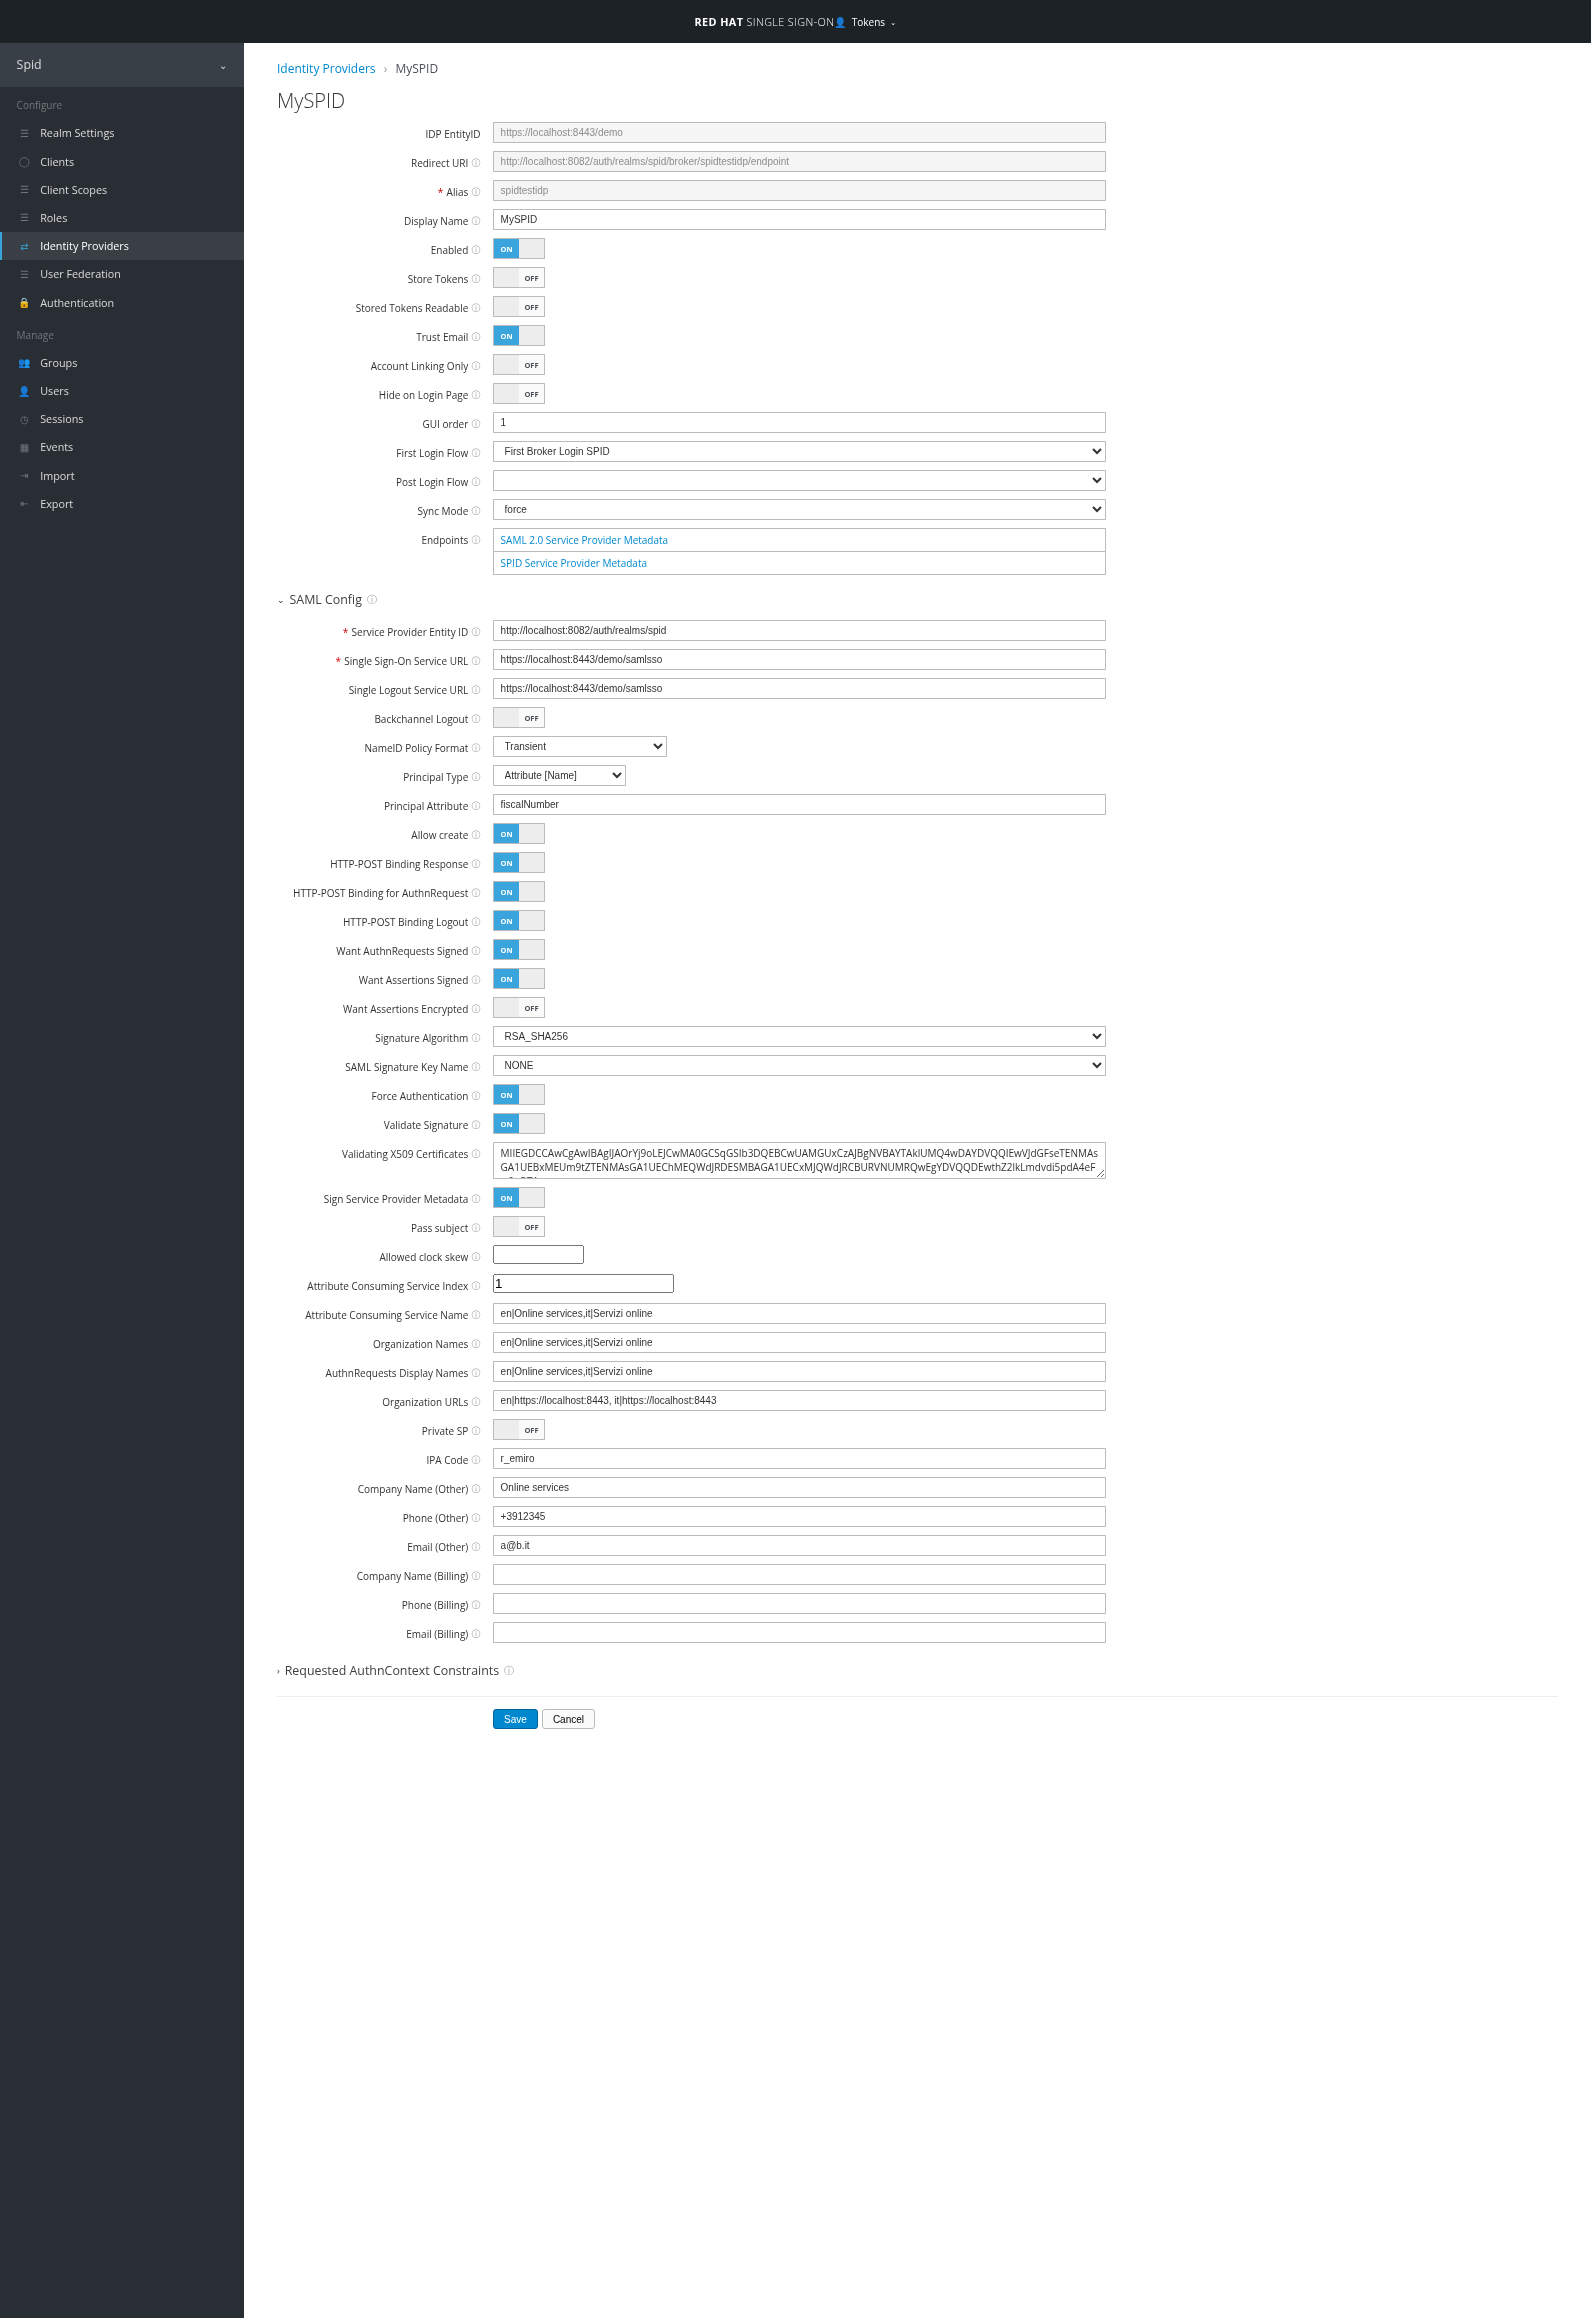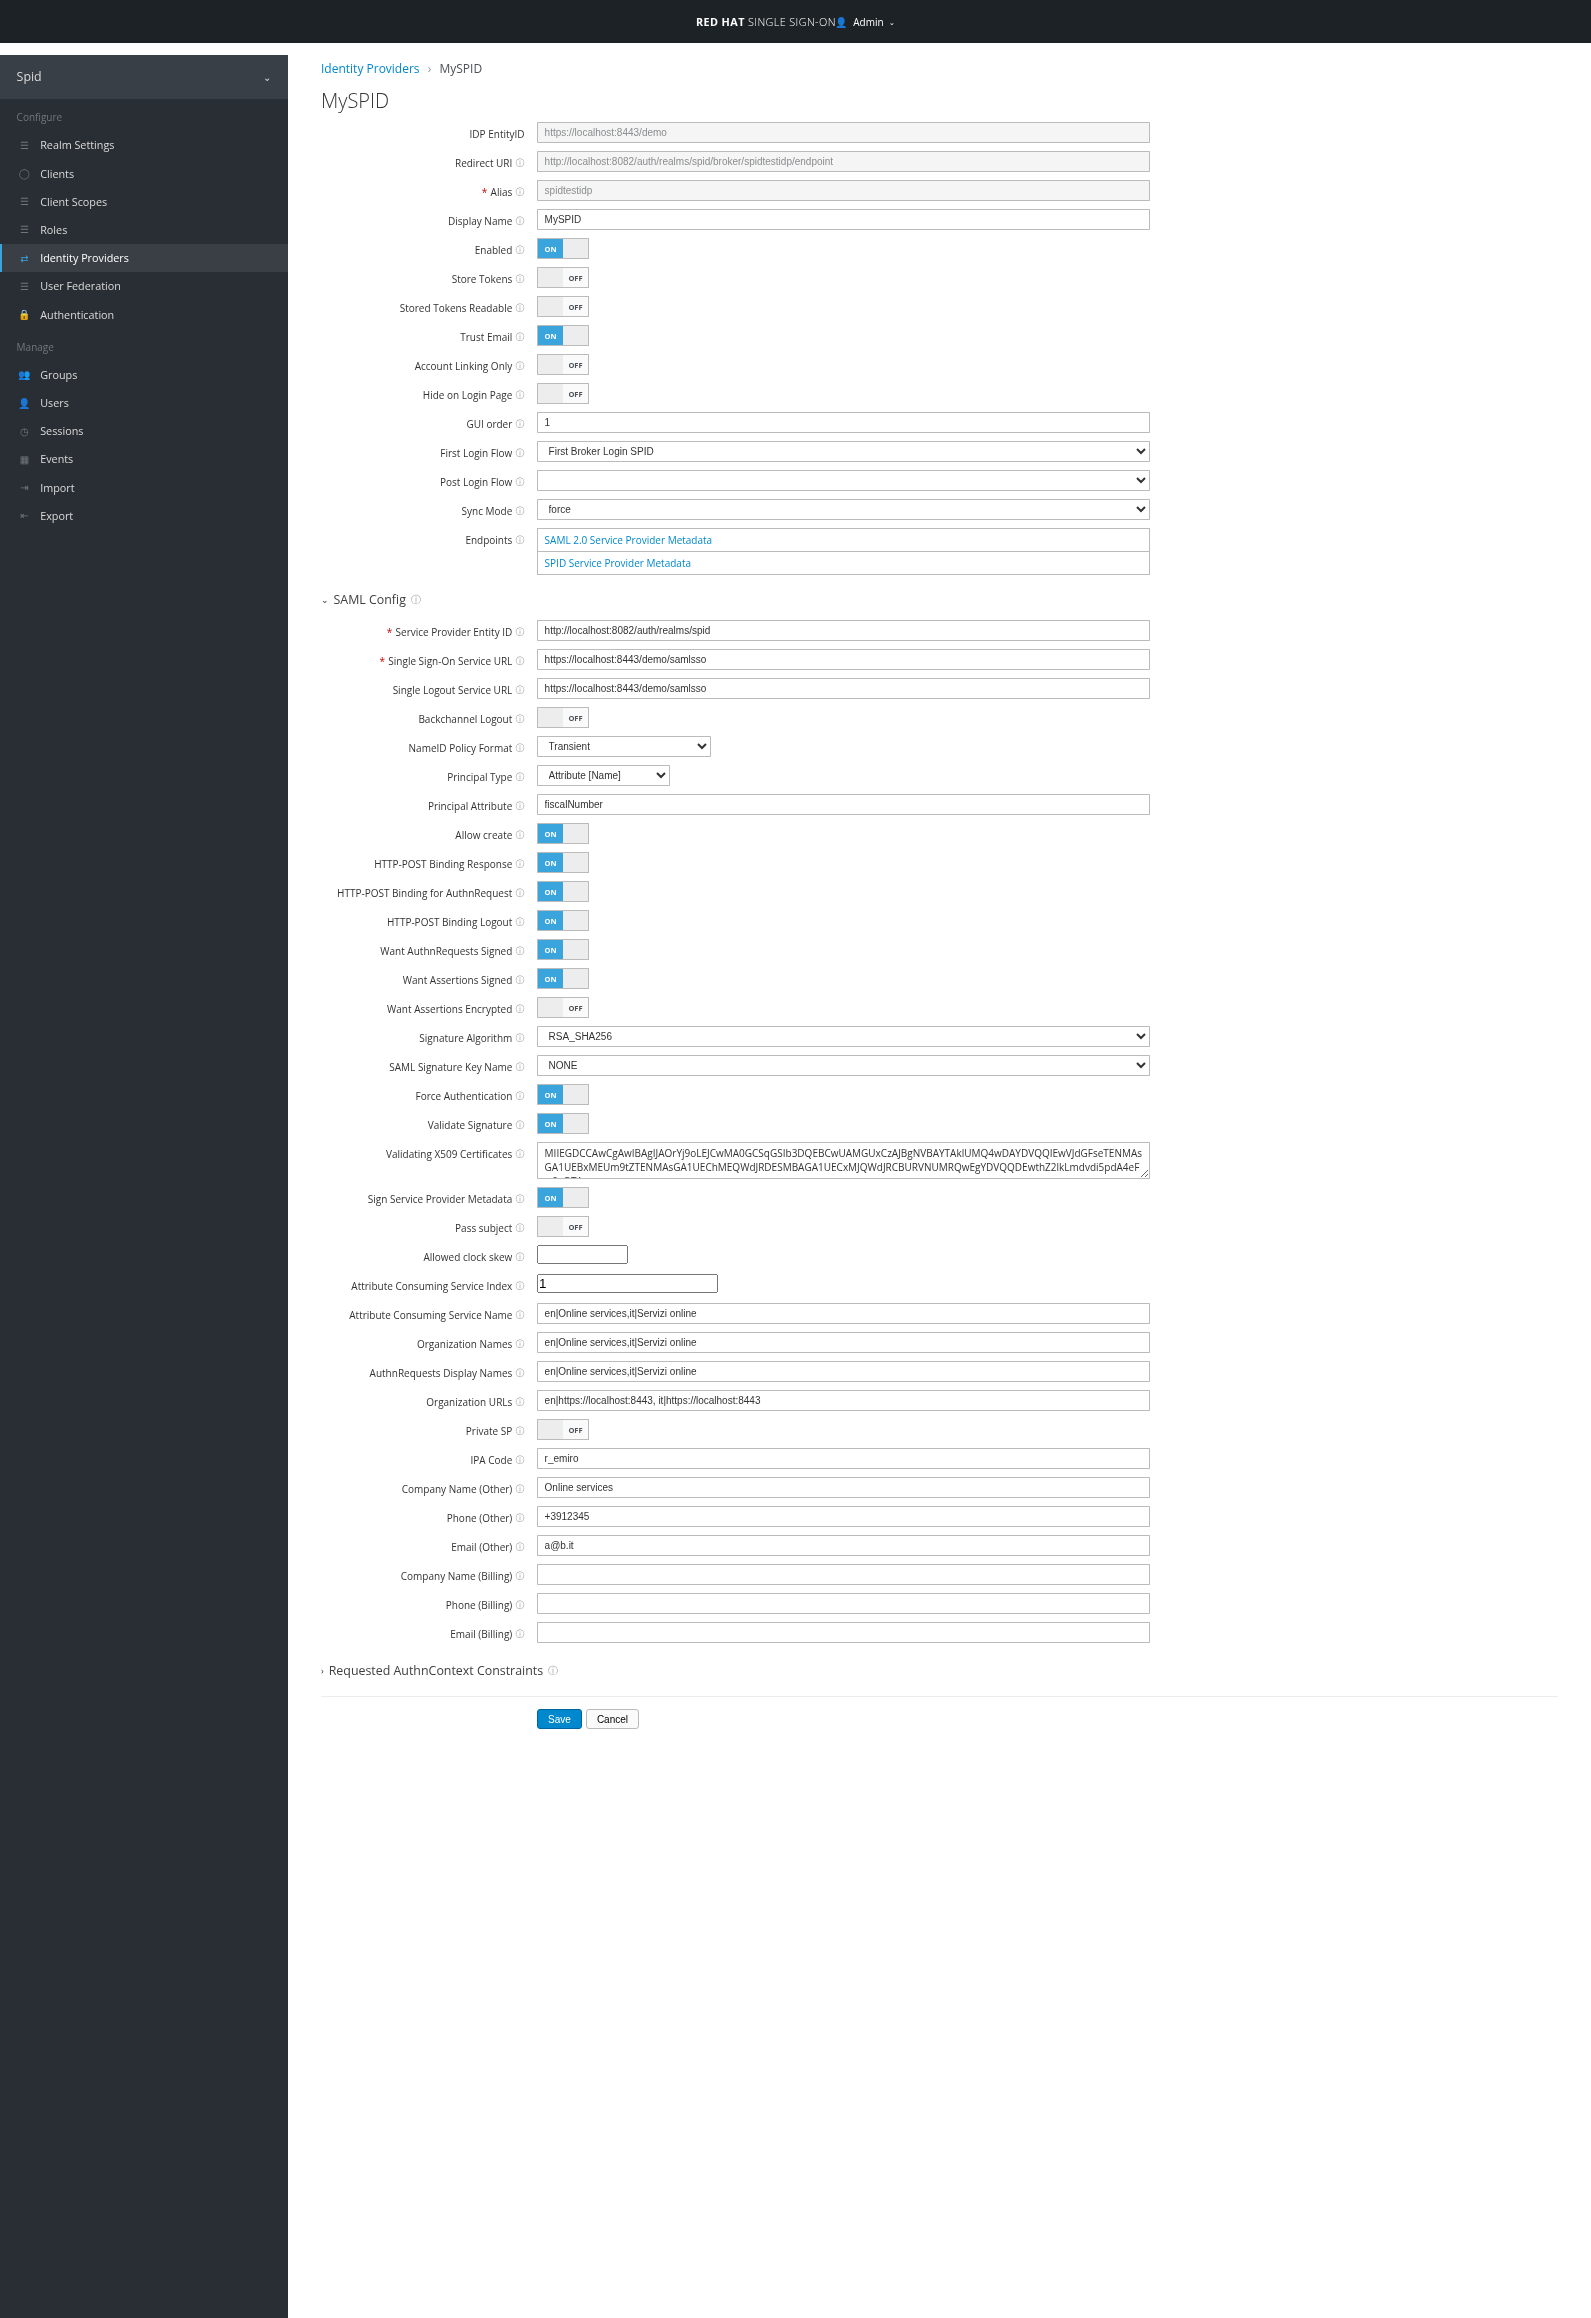--- a/index.html
+++ b/index.html
@@ -8,21 +8,21 @@
 
 .topbar { background: #1d2226; height: 43px; display: flex; align-items: center; padding: 0 16.6px; justify-content: center; }
 .brand { color: #fff; font-size: 10.8px; letter-spacing: 0.4px; }
 .brand strong { font-weight: bold; }
 .brand span.thin { font-weight: 300; }
 .user-menu { color: #fff; font-size: 10px; display: flex; align-items: center; gap: 5px; cursor: pointer; }
 .user-menu .caret { font-size: 7.5px; }
 
 
 .shell { display: flex; min-height: calc(100vh - 43px); }
-.sidebar { width: 288px; background: #292e34; color: #dbdada; flex-shrink: 0; margin-top: 12px; }
+.sidebar { width: 244px; background: #292e34; color: #dbdada; flex-shrink: 0; }
 .realm-select { background: #383f47; padding: 13.3px 16.6px; font-size: 12.4px; display: flex; justify-content: space-between; align-items: center; cursor: pointer; }
 .realm-select .caret { font-size: 10px; }
 .nav-section-title { color: #72767b; font-size: 10px; padding: 11.6px 16.6px 6.6px; }
 .nav-item { display: flex; align-items: center; gap: 10px; padding: 6.6px 16.6px; font-size: 10.8px; color: #dbdada; cursor: pointer; border-left: 2.5px solid transparent; }
 .nav-item.active { background: #393f44; border-left: 2.5px solid #39a5dc; color: #fff; }
 .nav-icon { width: 11.6px; display: inline-flex; justify-content: center; color: #72767b; font-size: 10px; }
 .nav-item.active .nav-icon { color: #39a5dc; }
 
 
 .content { flex: 1; padding: 16.6px 33px; }
@@ -76,21 +76,21 @@
 </style>
 </head>
 <body>
 
 <div class="topbar">
   <div class="brand">
     <strong data-bind="brand.bold">RED HAT</strong> <span class="thin" data-bind="brand.thin">SINGLE SIGN-ON</span>
   </div>
   <div class="user-menu">
     <span>👤</span>
-    <span data-bind="user.label">Admin</span>
+    <span data-bind="user.label">Tokens</span>
     <span class="caret">⌄</span>
   </div>
 </div>
 
 <div class="shell">
   <aside class="sidebar">
     <div class="realm-select">
       <span data-bind="realm.name">Spid</span>
       <span class="caret">⌄</span>
     </div>

